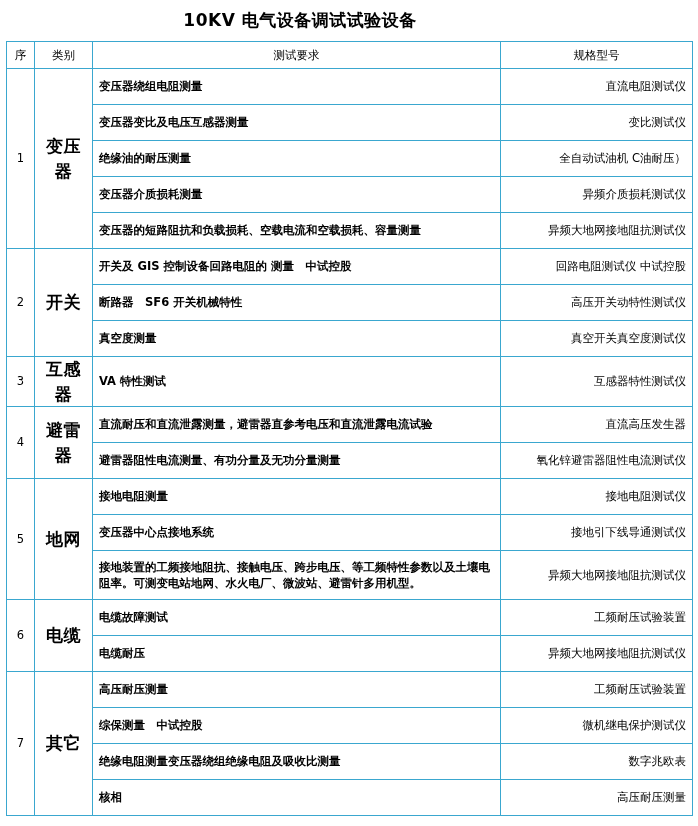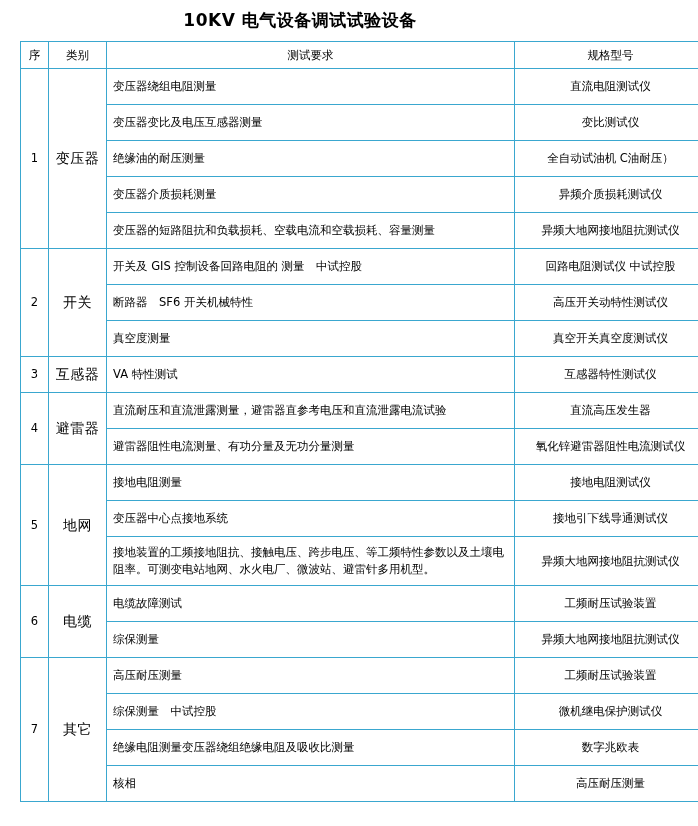--- a/index.html
+++ b/index.html
@@ -10,21 +10,21 @@
   body {
     width: 698px;
     height: 826px;
     font-family: "DejaVu Sans", "Liberation Sans", sans-serif;
     color: #000000;
     overflow: hidden;
   }
   .page {
     width: 600px;
     box-sizing: border-box;
-    padding: 0 20px;
+    padding: 0 6px;
   }
   .doc-title {
     text-align: center;
     font-size: 17px;
     font-weight: bold;
     letter-spacing: 0.5px;
     padding: 9px 0 9px 0;
     color: #000;
   }
   table.equip {
@@ -49,32 +49,34 @@
   col.c-cat { width: 58px; }
   col.c-req { width: 408px; }
   col.c-model { width: 192px; }
 
   td.idx {
     text-align: center;
     font-size: 11.5px;
   }
   td.cat {
     text-align: center;
-    font-size: 14px;
+    font-size: 17px;
     letter-spacing: 0.5px;
+    font-weight: bold;
   }
   td.req {
     text-align: left;
     height: 35px;
+    font-weight: bold;
   }
   td.req.tall {
     height: 48px;
   }
   td.model {
-    text-align: center;
+    text-align: right;
     height: 35px;
   }
 </style>
 </head>
 <body>
 
 <div class="page">
 
   <div class="doc-title">10KV 电气设备调试试验设备</div>
 
@@ -166,21 +168,21 @@
         <td class="model">异频大地网接地阻抗测试仪</td>
       </tr>
 
       <tr>
         <td class="idx" rowspan="2">6</td>
         <td class="cat" rowspan="2">电缆</td>
         <td class="req">电缆故障测试</td>
         <td class="model">工频耐压试验装置</td>
       </tr>
       <tr>
-        <td class="req">综保测量</td>
+        <td class="req">电缆耐压</td>
         <td class="model">异频大地网接地阻抗测试仪</td>
       </tr>
 
       <tr>
         <td class="idx" rowspan="4">7</td>
         <td class="cat" rowspan="4">其它</td>
         <td class="req">高压耐压测量</td>
         <td class="model">工频耐压试验装置</td>
       </tr>
       <tr>

